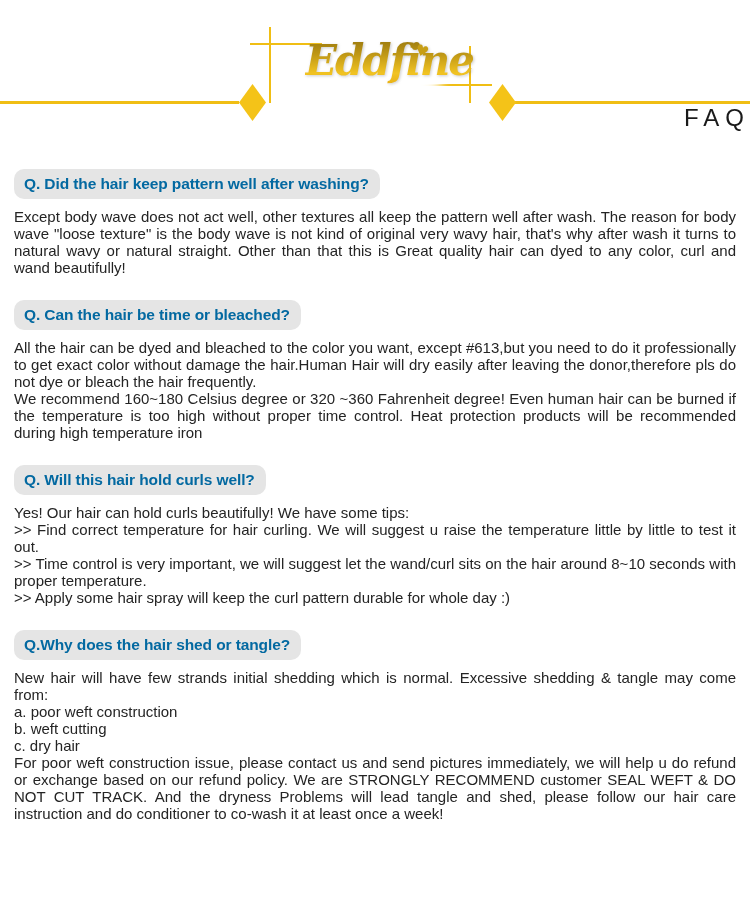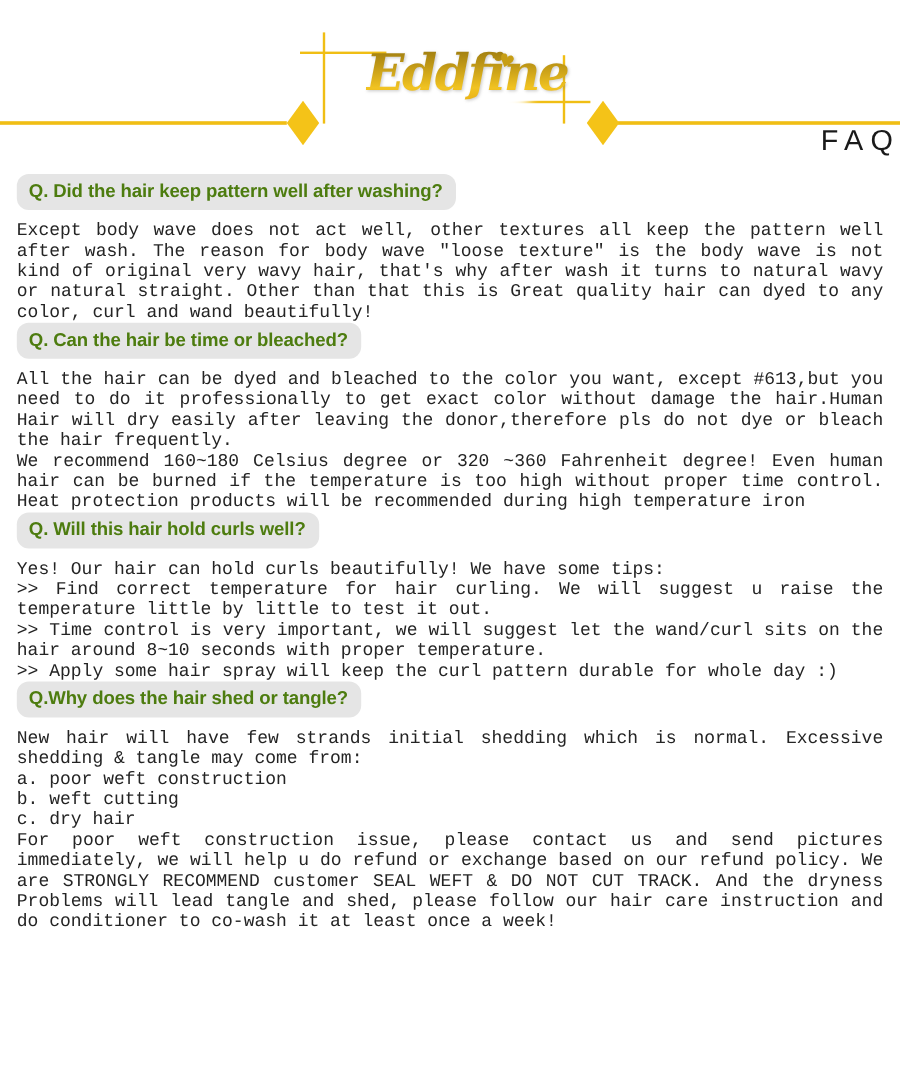--- a/index.html
+++ b/index.html
@@ -65,31 +65,30 @@
     color: #1a1a1a; font-weight: 400;
   }
 
   
   .content { padding: 0 14px; }
   .q-bubble {
     display: inline-block;
     background: var(--bubble-bg, #E5E5E5);
     border-radius: 10px;
     padding: 5px 11px 6px 10px;
-    margin: 0 0 9px;
+    margin: 24px 0 9px;
     font-size: 15.5px; font-weight: bold; line-height: 19px;
     letter-spacing: -0.1px;
-    color: #4d7c0f;
+    color: #0369a1;
   }
   .answer {
     margin: 0;
     font-size: 15px; line-height: 17px;
     color: var(--text, #242424);
     text-align: justify;
-    font-family: Liberation Mono, monospace;
   }
 </style>
 </head>
 <body>
 
 <div class="page">
 
   <header class="header">
     <div class="rule rule-left"></div>
     <div class="rule rule-right"></div>

